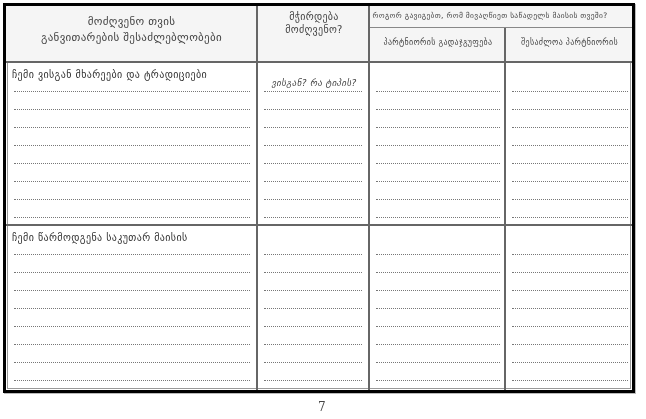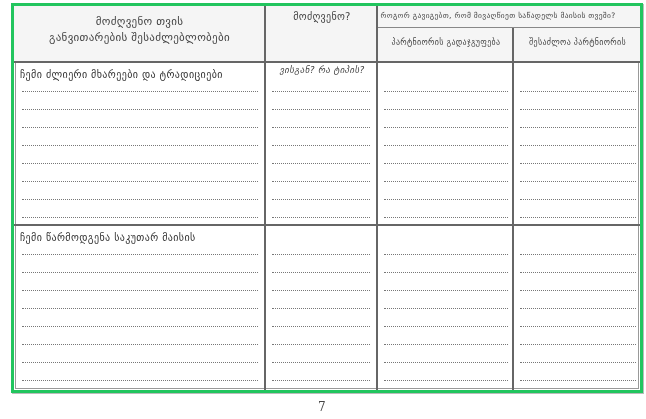--- a/index.html
+++ b/index.html
@@ -1,20 +1,20 @@
 <!DOCTYPE html>
 <html><head>
   <meta charset="utf-8">
   <style>
     html, body { margin: 0; padding: 0; background: #ffffff; }
     body { width: 646px; height: 419px; position: relative; overflow: hidden;
            font-family: "DejaVu Sans", sans-serif; color: #333; }
     .table-wrap {
-      position: absolute; left: 11px; top: 3px; width: 632px; height: 390px;
-      border: 3px solid #22c55e; box-sizing: border-box;
+      position: absolute; left: 3px; top: 3px; width: 632px; height: 390px;
+      border: 3px solid #000000; box-sizing: border-box;
       box-shadow: 1px 1px 0 #bbb;
     }
     .inner-frame {
       position: absolute; left: 1px; top: 1px; right: 1px; bottom: 1px;
       border: 1px solid #999;
     }
     .cell { position: absolute; box-sizing: border-box; }
     .hdr { background: #f5f5f5; }
     .vline { position: absolute; width: 2px; background: #666; }
     .hline { position: absolute; height: 2px; background: #666; }
@@ -34,20 +34,21 @@
   <div class="inner-frame"></div>
 
   <div class="cell hdr" style="left:0;top:0;width:626px;height:56px;"></div>
 
   <div class="cell" style="left:0;top:8px;width:251px;height:44px;">
     <div class="hdr-text">მოძღვენო თვის</div>
     <div class="hdr-text">განვითარების შესაძლებლობები</div>
   </div>
 
   <div class="cell" style="left:253px;top:4px;width:110px;height:50px;">
+    <div class="hdr-text small" style="font-size:10px;line-height:13px;">მჭირდება</div>
     <div class="hdr-text small" style="font-size:10px;line-height:13px;">მოძღვენო?</div>
     <div class="hdr-text italic" style="line-height:16px;">ვისგან? რა ტიპის?</div>
   </div>
 
   <div class="cell" style="left:365px;top:2px;width:238px;height:18px;">
     <div class="hdr-text small" style="font-size:7.5px;line-height:16px;white-space:nowrap;">როგორ გავიგებთ, რომ მივაღწიეთ საწადელს მაისის თვეში?</div>
   </div>
 
   <div class="cell" style="left:365px;top:24px;width:134px;height:30px;">
     <div class="hdr-text small" style="font-size:8px;line-height:26px;white-space:nowrap;">პარტნიორის გადაჯგუფება</div>
@@ -57,21 +58,21 @@
     <div class="hdr-text small" style="font-size:8px;line-height:26px;white-space:nowrap;">შესაძლოა პარტნიორის</div>
   </div>
 
   <div class="vline" style="left:250px;top:0;height:384px;"></div>
   <div class="vline" style="left:362px;top:0;height:384px;"></div>
   <div class="vline" style="left:498px;top:22px;height:362px;"></div>
   <div class="thin-hline" style="left:364px;top:21px;width:262px;"></div>
   <div class="hline" style="left:0;top:55px;width:626px;"></div>
   <div class="hline" style="left:0;top:218px;width:626px;"></div>
 
-  <div class="section-title" style="left:6px;top:63px;">ჩემი ძლიერი მხარეები და ტრადიციები</div>
+  <div class="section-title" style="left:6px;top:63px;">ჩემი ვისგან მხარეები და ტრადიციები</div>
 
   <div class="section-title" style="left:6px;top:226px;">ჩემი წარმოდგენა საკუთარ მაისის</div>
 
   <div id="lines-container">
       <div class="dots" style="left: 8px; width: 236px; top: 85px;"></div>
       <div class="dots" style="left: 258px; width: 98px; top: 85px;"></div>
       <div class="dots" style="left: 370px; width: 124px; top: 85px;"></div>
       <div class="dots" style="left: 506px; width: 116px; top: 85px;"></div>
       <div class="dots" style="left: 8px; width: 236px; top: 103px;"></div>
       <div class="dots" style="left: 258px; width: 98px; top: 103px;"></div>

